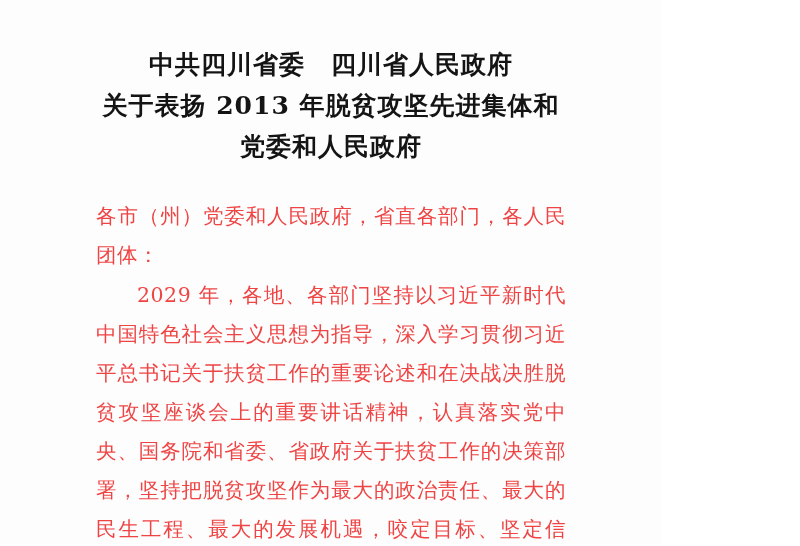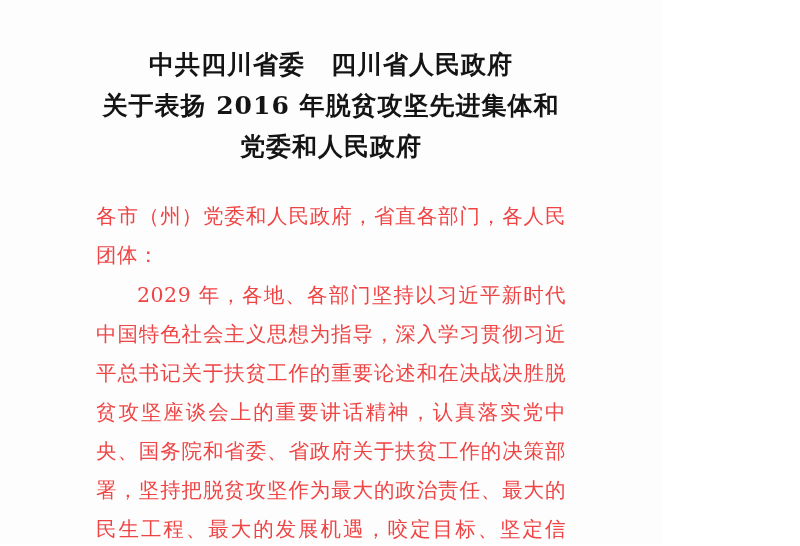--- a/index.html
+++ b/index.html
@@ -64,21 +64,21 @@
     background: #ffffff;
   }
 </style>
 </head>
 <body>
 
 <div class="page">
 
   <div class="doc-title">
     <span class="line"><span>中共四川省委</span><span class="title-gap"></span><span>四川省人民政府</span></span>
-    <span class="line">关于表扬 2016 年脱贫攻坚先进集体和</span>
+    <span class="line">关于表扬 2013 年脱贫攻坚先进集体和</span>
     <span class="line">党委和人民政府</span>
   </div>
 
   <div class="body-block">
     <p class="salutation">各市（州）党委和人民政府，省直各部门，各人民团体：</p>
     <p class="para">2029 年，各地、各部门坚持以习近平新时代中国特色社会主义思想为指导，深入学习贯彻习近平总书记关于扶贫工作的重要论述和在决战决胜脱贫攻坚座谈会上的重要讲话精神，认真落实党中央、国务院和省委、省政府关于扶贫工作的决策部署，坚持把脱贫攻坚作为最大的政治责任、最大的民生工程、最大的发展机遇，咬定目标、坚定信心，克难奋进、慎终如始，统筹推进疫情防控和脱贫攻坚工作，切实</p>
   </div>
 
   <div class="clip-fade"></div>
 </div>

